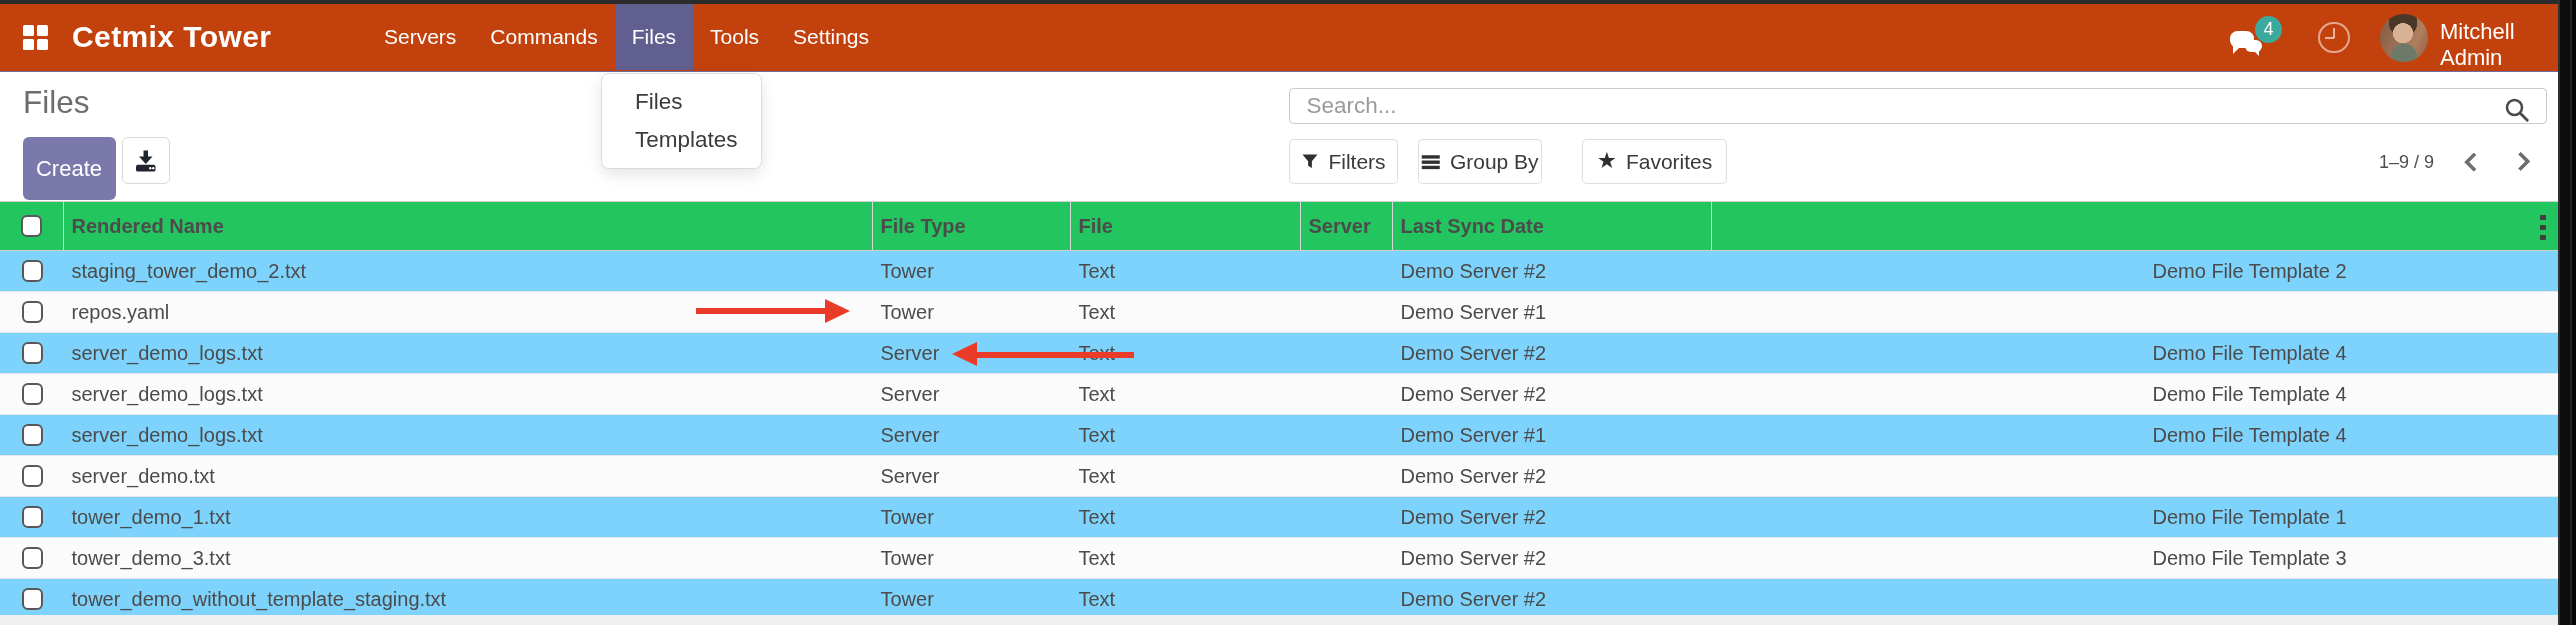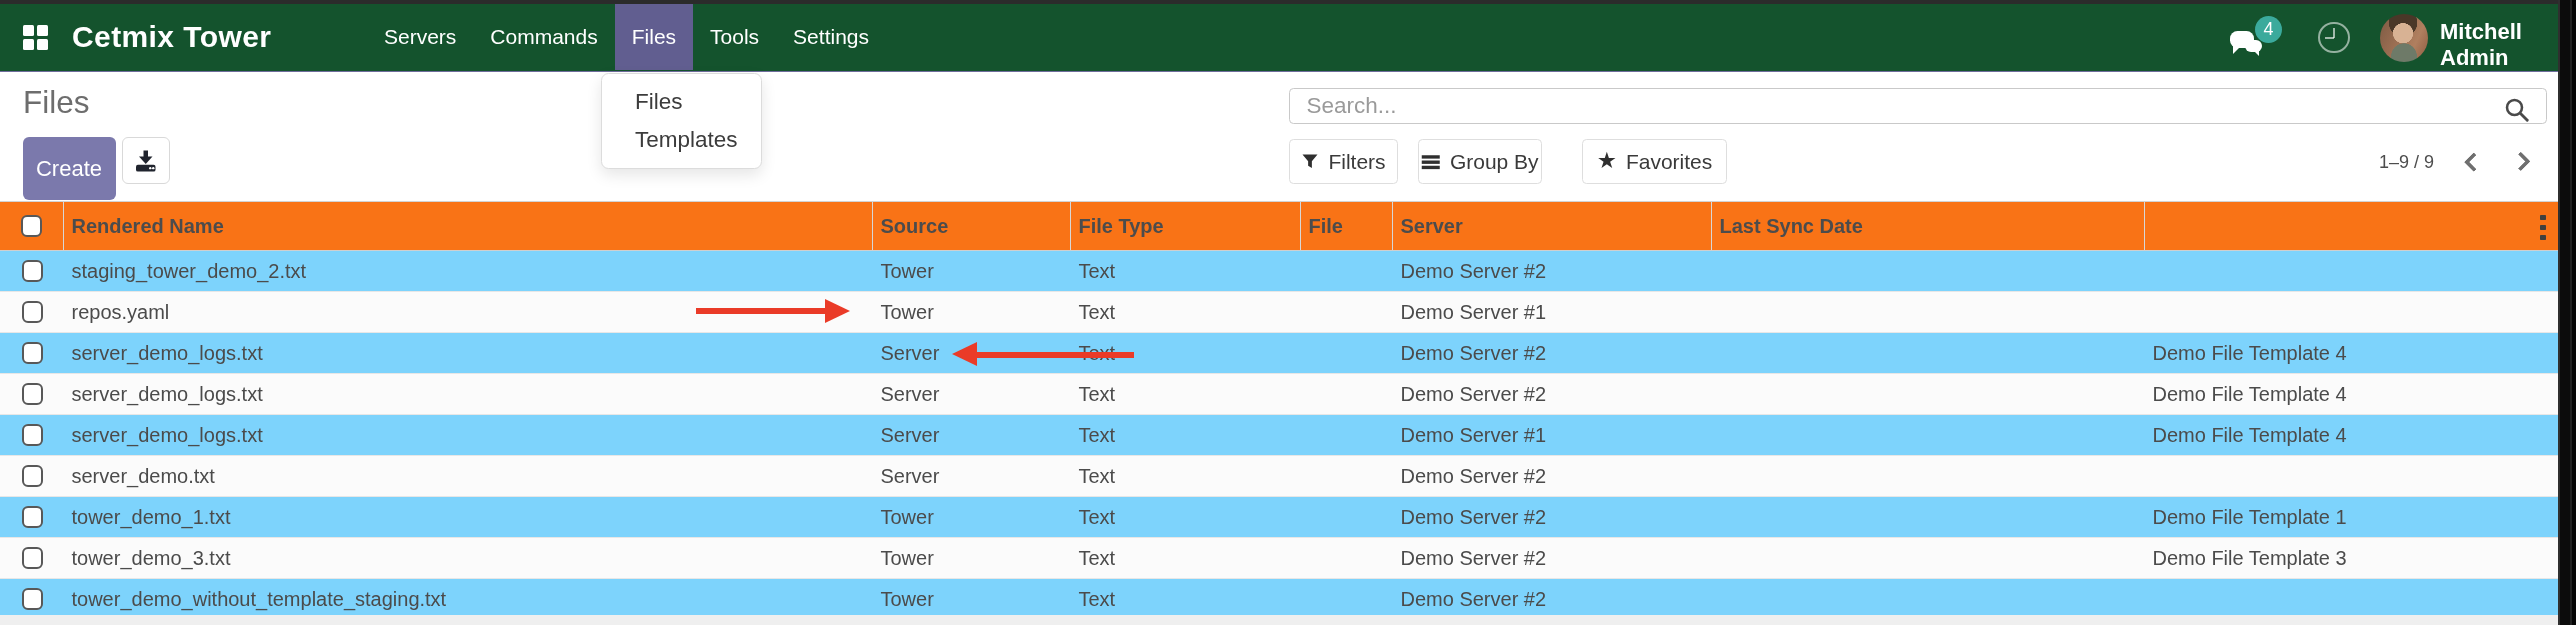--- a/index.html
+++ b/index.html
@@ -8,21 +8,21 @@
     position:relative; overflow:hidden; background:#fff;
     font-family:"Liberation Sans", sans-serif; color:#4b4b4b;
   }
   
   .top-edge   { position:absolute; left:0; top:0; width:2576px; height:3.8px; background:#2b2b2b; z-index:90; }
   .right-edge { position:absolute; right:0; top:0; width:18px; height:626px; z-index:90;
                 background:linear-gradient(to right,#2f2f2f 0 2.3px,#0c0c0c 2.3px 12px,#222 12px 14.3px,#060606 14.3px); }
 
   
   .navbar { position:absolute; left:0; top:3.8px; width:2558px; height:68px;
-            background:#14532d; border-bottom:1.5px solid #6f6d9c; z-index:20; }
+            background:#c2410c; border-bottom:1.5px solid #6f6d9c; z-index:20; }
   .apps-icon { position:absolute; left:22.5px; top:21px; width:25.5px; height:25.5px;
                display:grid; grid-template-columns:11.3px 11.3px; grid-template-rows:11.3px 11.3px; gap:3px; cursor:pointer; }
   .apps-icon span { background:#fff; border-radius:1.5px; }
   .brand { position:absolute; left:72px; top:0; height:66px; display:flex; align-items:center;
            color:#fff; font-size:30px; font-weight:bold; letter-spacing:0.4px; }
   .nav-menu { position:absolute; left:367px; top:0; height:66px; display:flex; }
   .nav-item { height:66px; display:flex; align-items:center; padding:0 17px;
               color:#fff; font-size:21px; cursor:pointer; }
   .nav-item.active { background:#615e90; }
   .nav-right { position:absolute; right:0; top:0; height:66px; width:750px; }
@@ -39,21 +39,21 @@
                 border:2.3px solid rgba(255,255,255,0.55); cursor:pointer; }
   .clock-icon:before { content:""; position:absolute; left:12.8px; top:4.5px; width:2.3px; height:9.8px; background:rgba(255,255,255,0.6); }
   .clock-icon:after  { content:""; position:absolute; left:5.3px;  top:12.8px; width:9px; height:2.3px; background:rgba(255,255,255,0.6); }
   .avatar { position:absolute; left:554px; top:9.8px; width:48px; height:48px; border-radius:50%; overflow:hidden; cursor:pointer;
             background:
               radial-gradient(circle at 50% 88%, #6e7a68 0 26%, rgba(0,0,0,0) 27%),
               radial-gradient(circle at 48% 40%, #d8b294 0 26%, rgba(0,0,0,0) 27%),
               radial-gradient(circle at 48% 18%, #4a3728 0 30%, rgba(0,0,0,0) 31%),
               linear-gradient(115deg, #7d5a43 0%, #9a6e52 40%, #b07f5f 70%, #8d5b41 100%); }
   .user-name { position:absolute; left:614px; top:0; height:82px; display:flex; align-items:center;
-               color:#fff; font-size:22px; font-weight:700; cursor:pointer; }
+               color:#fff; font-size:22px; font-weight:400; cursor:pointer; }
 
   
   .dropdown { position:absolute; left:601px; top:73px; width:161px; background:#fff;
               border:1.5px solid #dcdcdc; border-radius:7.5px; padding:9px 0;
               box-shadow:0 6px 15px rgba(0,0,0,0.10); z-index:60; }
   .dropdown-item { height:38px; line-height:38px; padding-left:33px; font-size:22.5px; color:#3c3c3c; cursor:pointer; }
 
   
   .page-title { position:absolute; left:23px; top:84px; font-size:31.5px; color:#6d6d6d; }
   .create-btn { position:absolute; left:22.5px; top:137px; width:93px; height:63px; background:#7b79ac;
@@ -78,21 +78,21 @@
   .pagination { position:absolute; left:2355px; top:147px; height:30px; display:flex; align-items:center; gap:33px; z-index:10; }
   .page-range { font-size:18px; color:#4d4d4d;margin-left:24px; }
   .chev { width:13.5px; height:13.5px; border-left:4.5px solid #6f6f6f; border-bottom:4.5px solid #6f6f6f;
           border-radius:1.5px; cursor:pointer; }
   .chev.left  { transform:rotate(45deg); }
   .chev.right { transform:rotate(-135deg); }
 
   
   .list-table { position:absolute; left:0; top:201px; width:2558px; }
   .thead { display:grid; grid-template-columns:64px 809px 198px 230px 92px 319px 433px 414px;
-           height:50px; background:#f97316; border-top:1.5px solid #d3d3d3; border-bottom:1.5px solid #cfcfcf;
+           height:50px; background:#22c55e; border-top:1.5px solid #d3d3d3; border-bottom:1.5px solid #cfcfcf;
            position:relative; }
   .th { display:flex; align-items:center; padding-left:7.5px; font-size:20px; font-weight:bold; color:#4c4c4c;
         border-right:1.5px solid #d7d7d7; cursor:pointer; overflow:hidden; white-space:nowrap; }
   .th:last-child { border-right:none; }
   .th.cb-cell { justify-content:center; padding-left:0; }
   .checkbox { width:21px; height:22.5px; border:2.3px solid #585858; border-radius:6px; background:#fff; cursor:pointer; }
   .col-dots { position:absolute; right:7.5px; top:12.8px; width:15px; height:25.5px;
               display:flex; flex-direction:column; align-items:center; justify-content:space-between; cursor:pointer; }
   .col-dots span { width:5.3px; height:5.3px; background:#3f3f3f; border-radius:0.8px; }
   .row { display:grid; grid-template-columns:64px 809px 198px 230px 92px 319px 433px 414px;
@@ -193,21 +193,20 @@
   <span class="chev left"></span>
   <span class="chev right"></span>
 </div>
 
 <div class="list-table">
   <div class="thead">
     <div class="th cb-cell">
       <div class="checkbox"></div>
     </div>
     <div class="th">Rendered Name</div>
-    <div class="th">Source</div>
     <div class="th">File Type</div>
     <div class="th">File</div>
     <div class="th">Server</div>
     <div class="th">Last Sync Date</div>
     <div class="col-dots">
         <span></span>
         <span></span>
         <span></span>
       </div>
   </div>
@@ -215,20 +214,21 @@
   <div class="row">
     <div class="td cb-cell">
       <div class="checkbox"></div>
     </div>
     <div class="td">staging_tower_demo_2.txt</div>
     <div class="td">Tower</div>
     <div class="td">Text</div>
     <div class="td"></div>
     <div class="td">Demo Server #2</div>
     <div class="td"></div>
+    <div class="td">Demo File Template 2</div>
   </div>
 
   <div class="row">
     <div class="td cb-cell">
       <div class="checkbox"></div>
     </div>
     <div class="td">repos.yaml</div>
     <div class="td">Tower</div>
     <div class="td">Text</div>
     <div class="td"></div>

